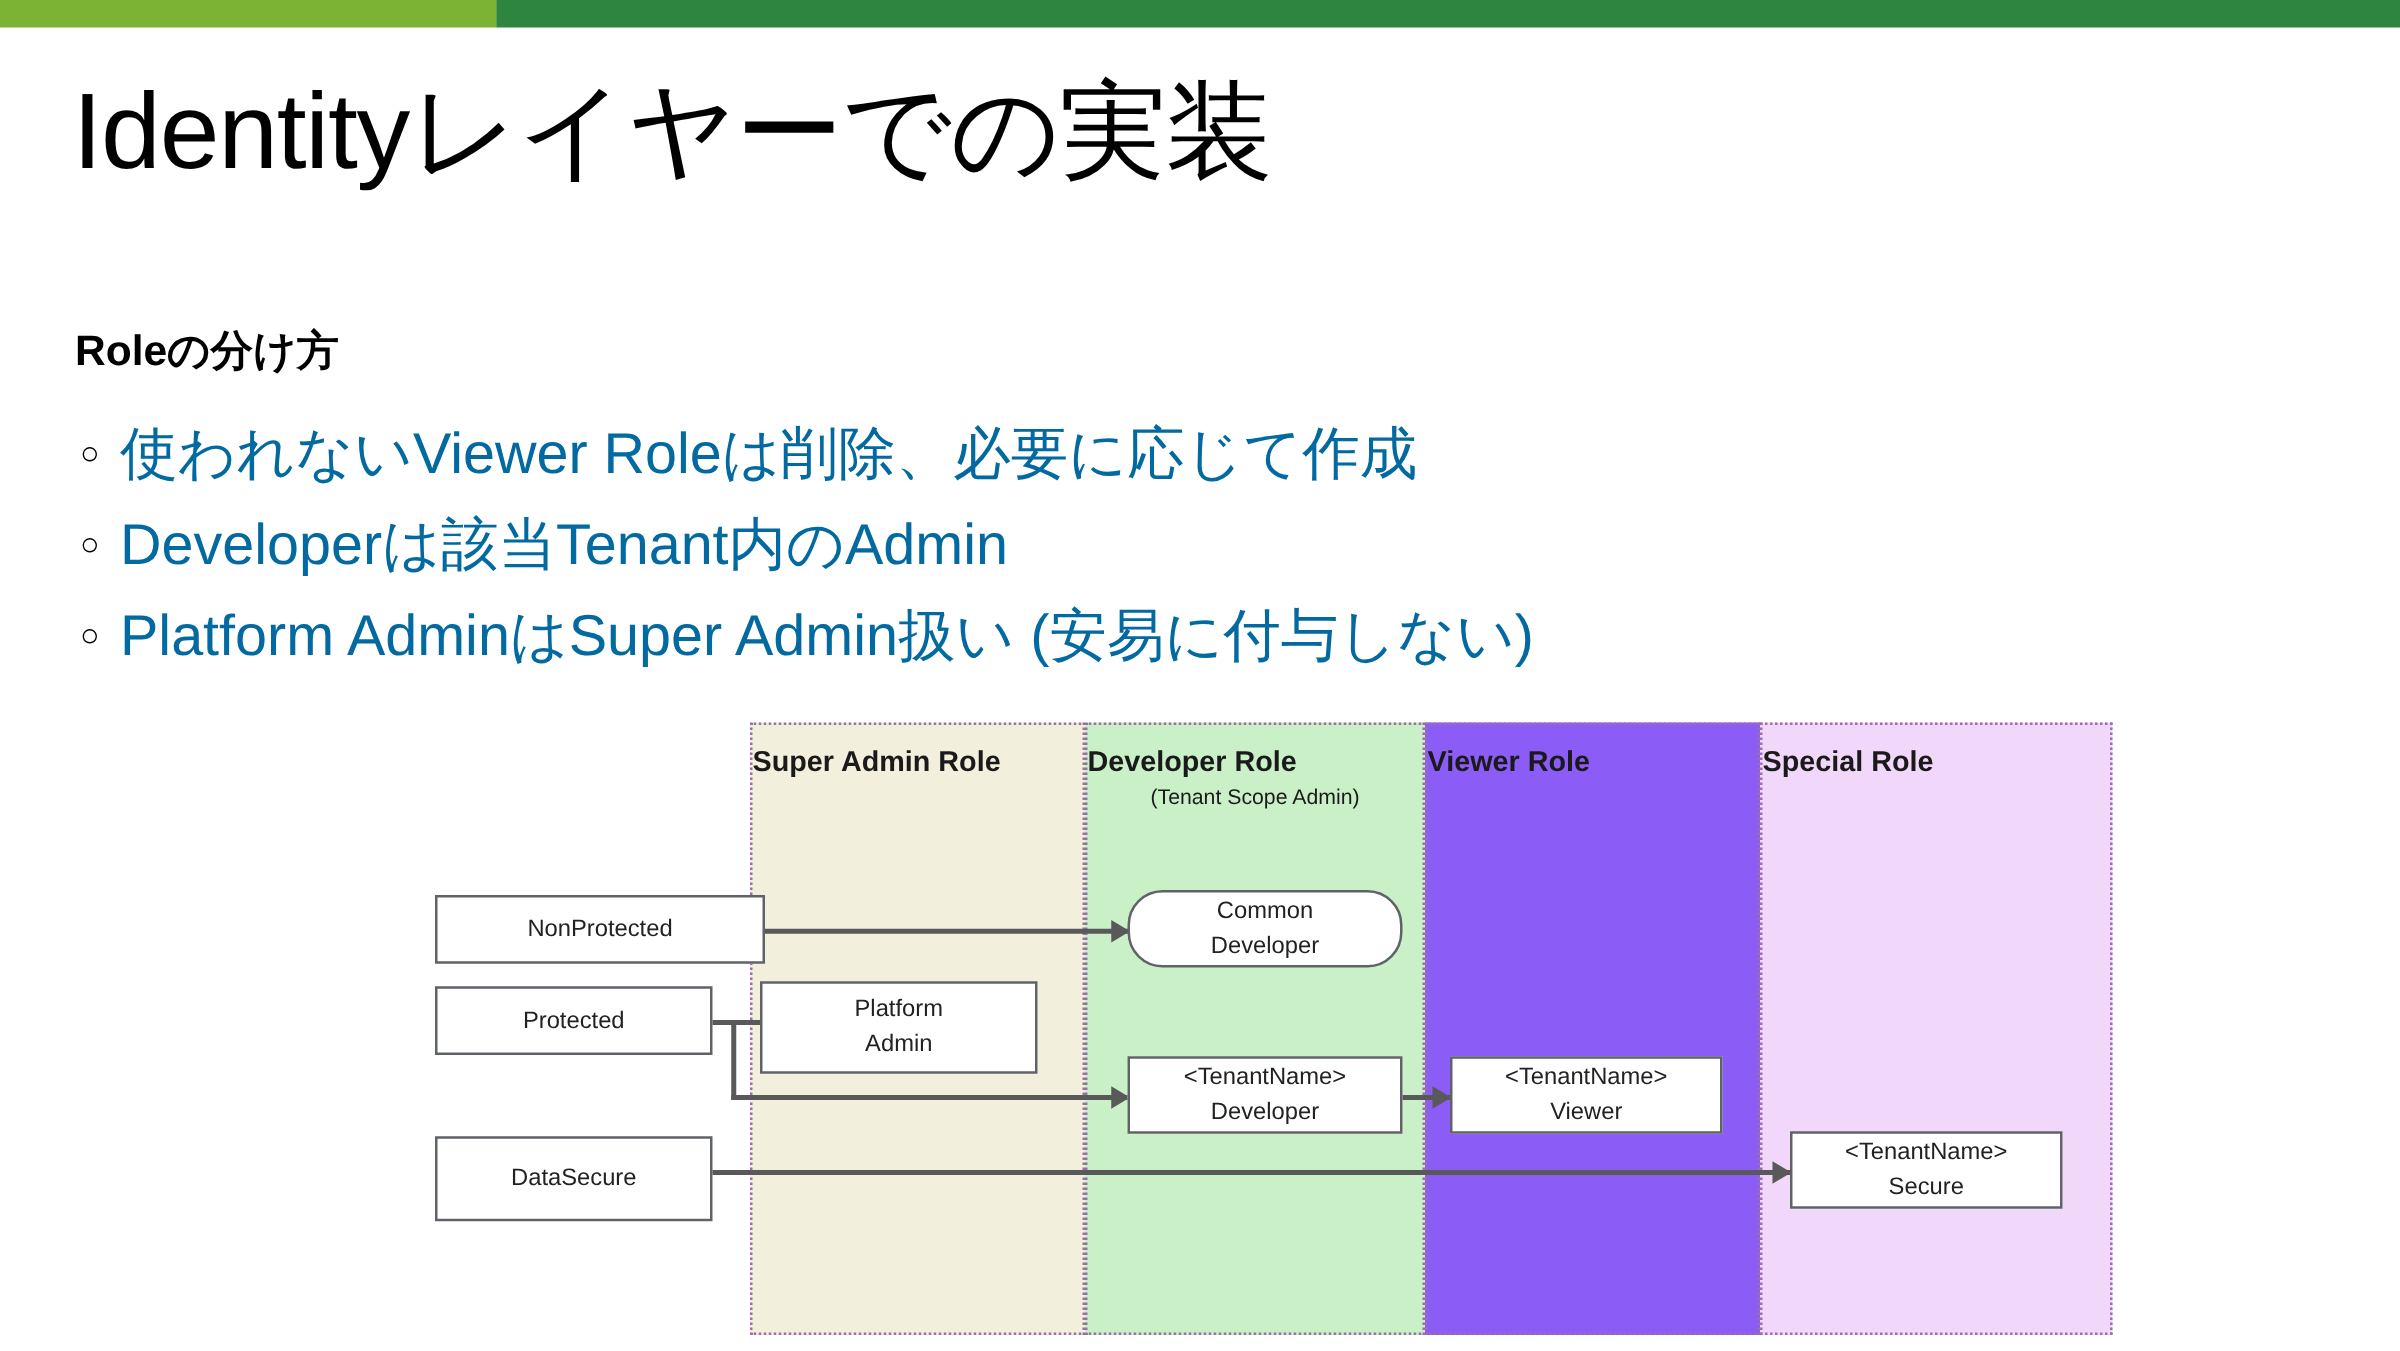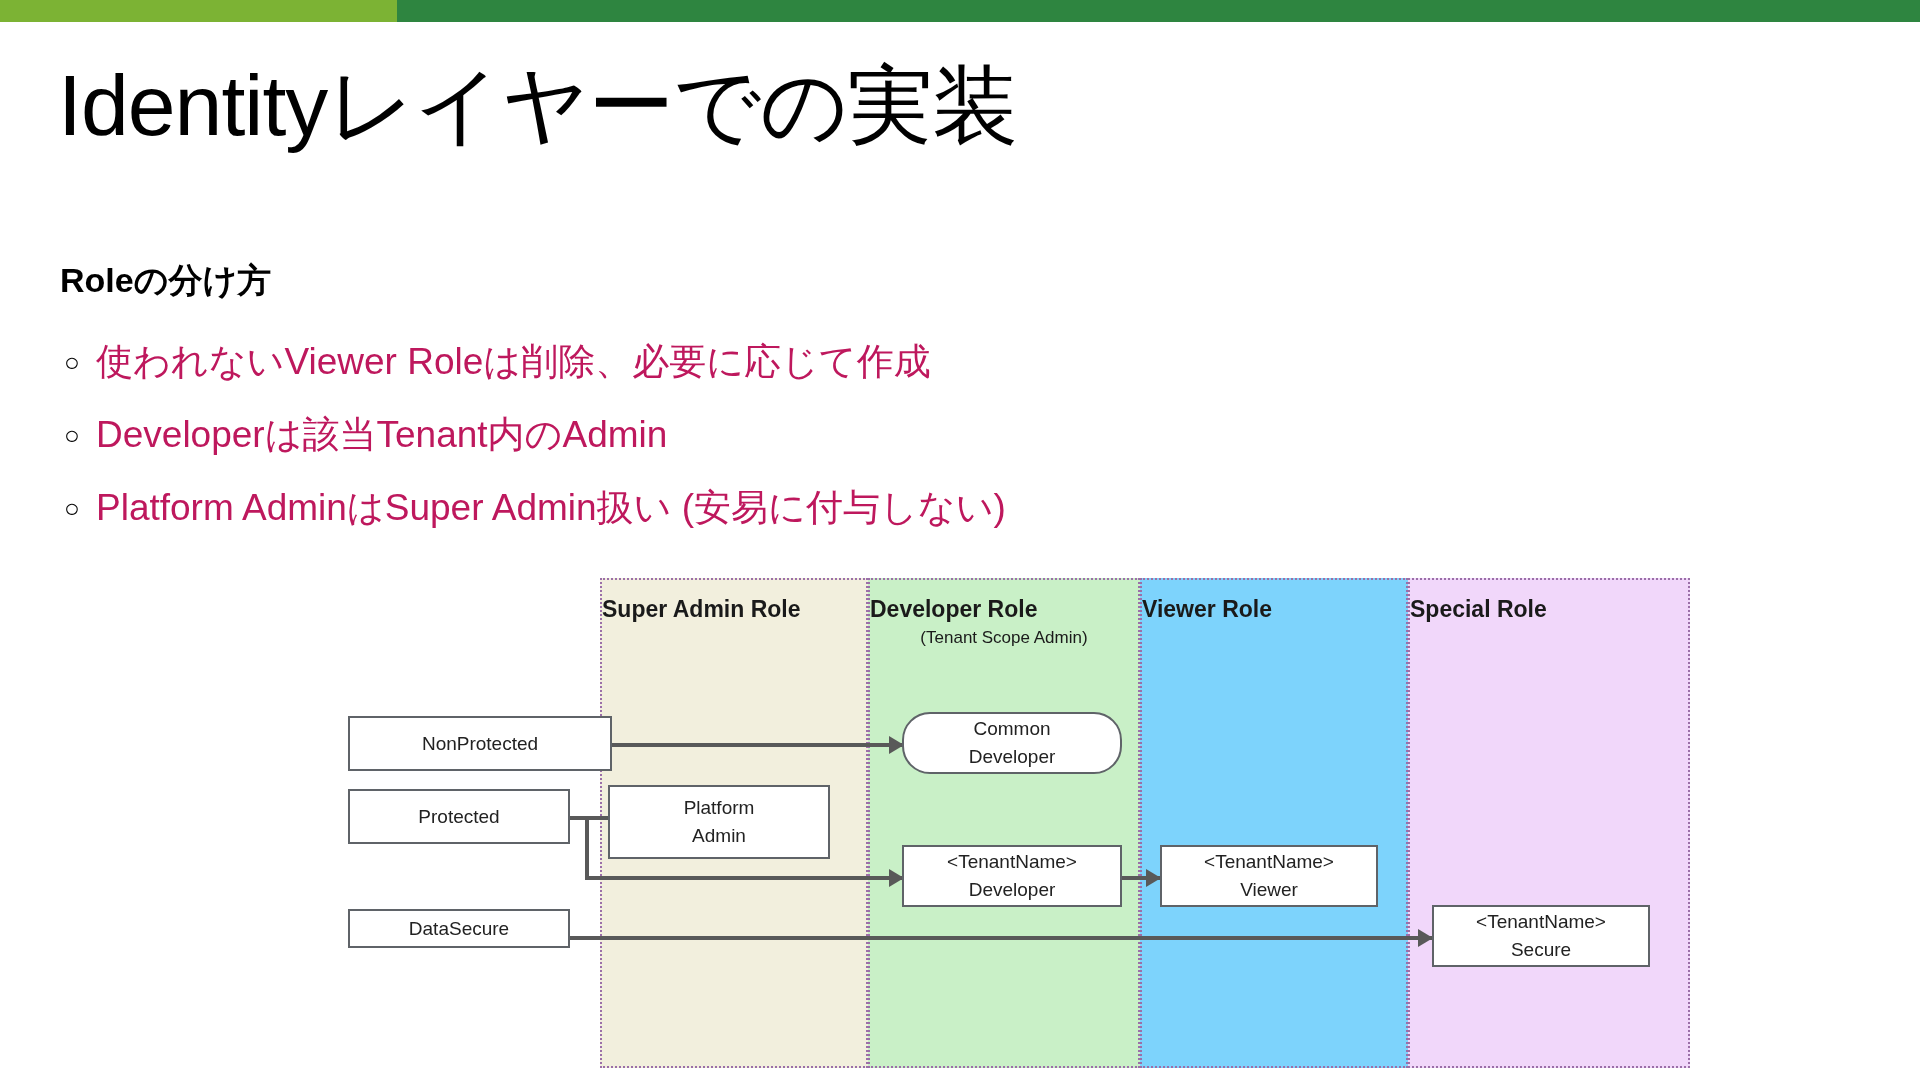--- a/index.html
+++ b/index.html
@@ -30,21 +30,21 @@
   }
 
   
   #bullet-list{position:absolute;left:58px;top:337px;width:1700px;}
   .bullet-row{display:flex;align-items:flex-start;margin-bottom:23px;}
   .bullet-mark{
     width:38px;flex:0 0 38px;font-size:26px;line-height:50px;
     color:#000;text-align:left;padding-left:6px;box-sizing:border-box;
   }
   .bullet-text{
-    font-size:37px;line-height:50px;color:#be185d;white-space:nowrap;
+    font-size:46px;line-height:50px;color:#0369a1;white-space:nowrap;
     font-weight:400;
   }
 
   
   #diagram{position:absolute;left:0px;top:578px;width:1920px;height:500px;}
 
   .swimlane{
     position:absolute;top:0;height:490px;
     border:2px dotted #9b6fa8;box-sizing:border-box;
   }
@@ -106,21 +106,21 @@
   <div class="swimlane" id="lane-0" style="left:600px;width:268px;background:#f2efdd;">
     <div class="lane-title">Super Admin Role</div>
     <div class="lane-sub"></div>
   </div>
 
   <div class="swimlane" id="lane-1" style="left:868px;width:272px;background:#c9f0c7;text-decoration:underline;">
     <div class="lane-title">Developer Role</div>
     <div class="lane-sub">(Tenant Scope Admin)</div>
   </div>
 
-  <div class="swimlane" id="lane-2" style="left:1140px;width:268px;background:#7dd3fc;">
+  <div class="swimlane" id="lane-2" style="left:1140px;width:268px;background:#8b5cf6;">
     <div class="lane-title">Viewer Role</div>
     <div class="lane-sub"></div>
   </div>
 
   <div class="swimlane" id="lane-3" style="left:1408px;width:282px;background:#f1d7fa;">
     <div class="lane-title">Special Role</div>
     <div class="lane-sub"></div>
   </div>
 
   <div class="edge edge-h" style="left:569px;top:165px;width:335px;"></div>
@@ -140,21 +140,21 @@
   <div class="arrowhead" style="left:1418px;top:351px;"></div>
 
   <div class="node" style="left:348px;top:138px;width:264px;height:55px;">
     <span>NonProtected</span>
   </div>
 
   <div class="node" style="left:348px;top:211px;width:222px;height:55px;">
     <span>Protected</span>
   </div>
 
-  <div class="node" style="left:348px;top:331px;width:222px;height:39px;">
+  <div class="node" style="left:348px;top:331px;width:222px;height:68px;">
     <span>DataSecure</span>
   </div>
 
   <div class="node" style="left:608px;top:207px;width:222px;height:74px;">
     <span>Platform</span>
     <span class="l2">Admin</span>
   </div>
 
   <div class="node" style="left:902px;top:134px;width:220px;height:62px;border-radius:28px;">
     <span>Common</span>

